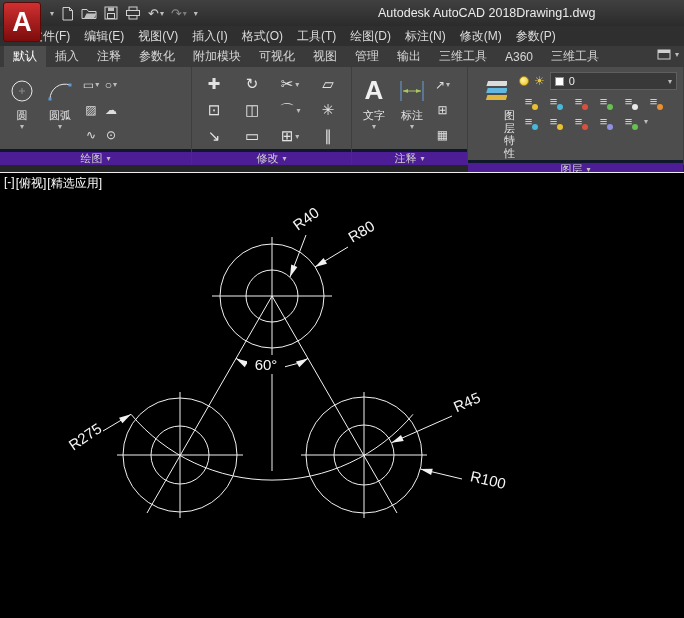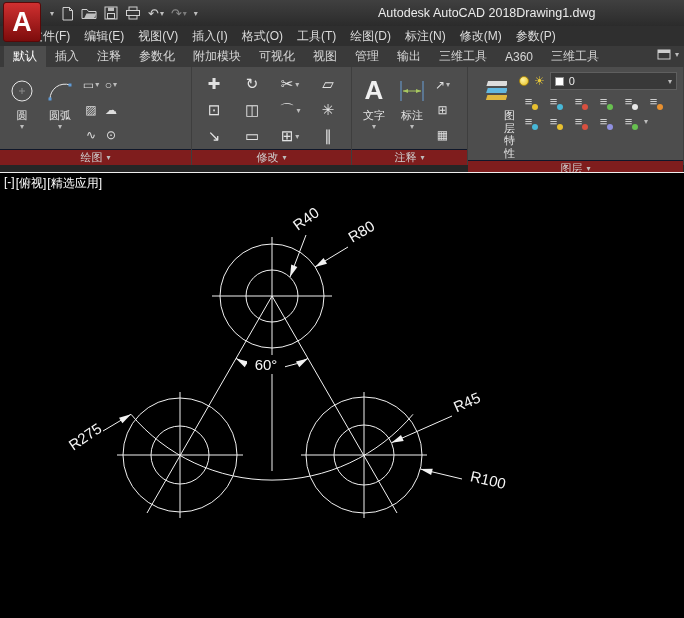--- a/index.html
+++ b/index.html
@@ -24,21 +24,21 @@
   .menu-item { padding:2px 7px; cursor:default; }
   .tabrow { height:21px; background:#3a3a3a; display:flex; align-items:stretch;
     padding-left:4px; font-size:12px; color:#d6d6d6; position:relative; }
   .tab { padding:3px 9px; display:flex; align-items:center; }
   .tab.active { background:#4d4d4d; color:#ffffff; }
   .tabrow-right { position:absolute; right:5px; top:3px; display:flex; gap:4px;
     align-items:center; color:#cfcfcf; font-size:10px; }
   .ribbon { height:98px; background:#4d4d4d; display:flex; }
   .panel { display:flex; flex-direction:column; border-right:1px solid #3e3e3e; }
   .panel-content { flex:1; display:flex; align-items:flex-start; padding:2px 2px 0 3px; }
-  .panel-label { height:16px; background:#7f1d1d; border-top:1px solid #0f172a;
+  .panel-label { height:16px; background:#4c1d95; border-top:3px solid #0f172a;
     color:#cfcfcf; font-size:11px; display:flex; align-items:center; justify-content:center; gap:4px; }
   .bigbtn { width:38px; display:flex; flex-direction:column; align-items:center;
     color:#e6e6e6; font-size:11px; padding-top:4px; line-height:1.15; text-align:center; }
   .bigbtn .ic { height:36px; display:flex; align-items:center; justify-content:center; }
   .smallgrid { display:grid; grid-template-columns:20px 20px; grid-auto-rows:25px;
     margin-left:2px; padding-top:3px; }
   .sicon { display:flex; align-items:center; justify-content:center; gap:1px;
     color:#dedede; font-size:12px; }
   .modgrid { display:grid; grid-template-columns:repeat(4,38px); grid-auto-rows:26px; padding-top:2px; }
   .micon { display:flex; align-items:center; justify-content:center; gap:2px;

